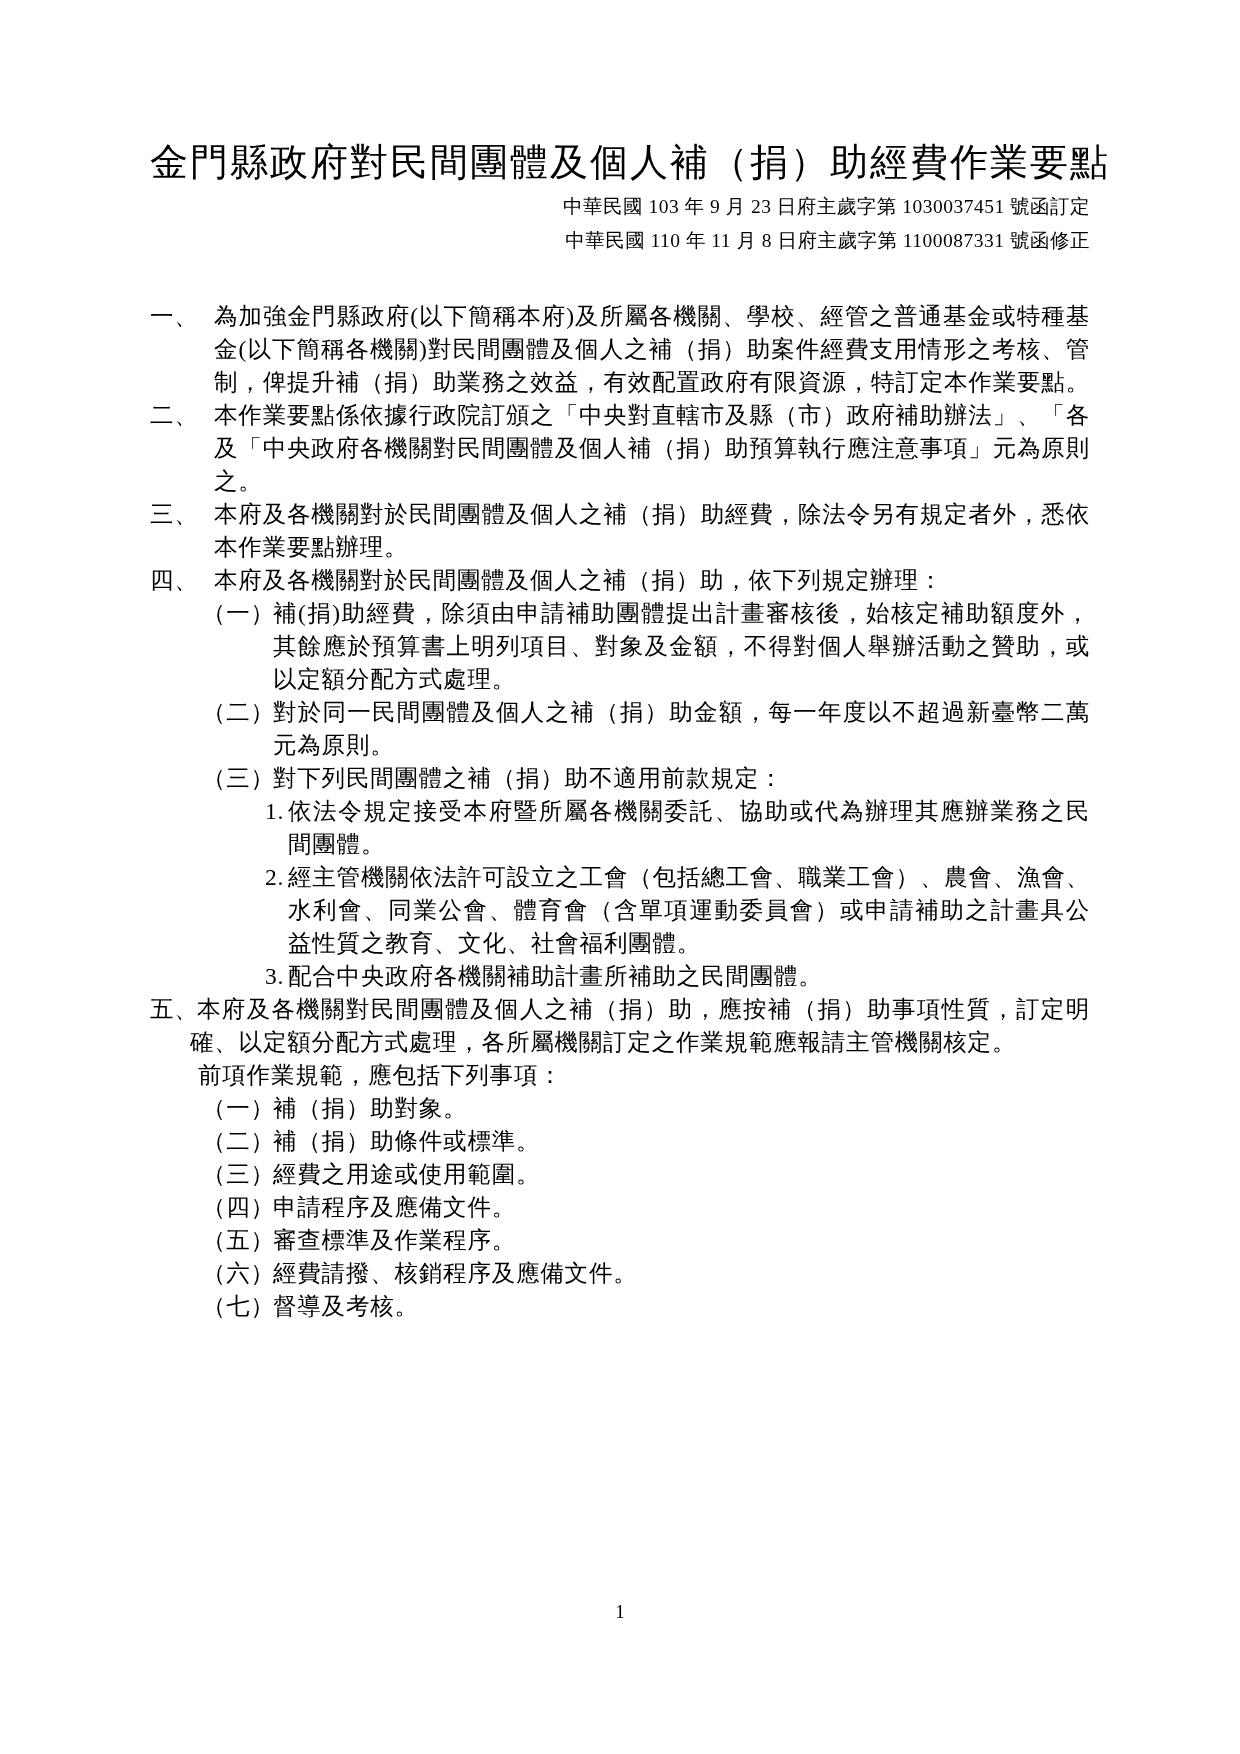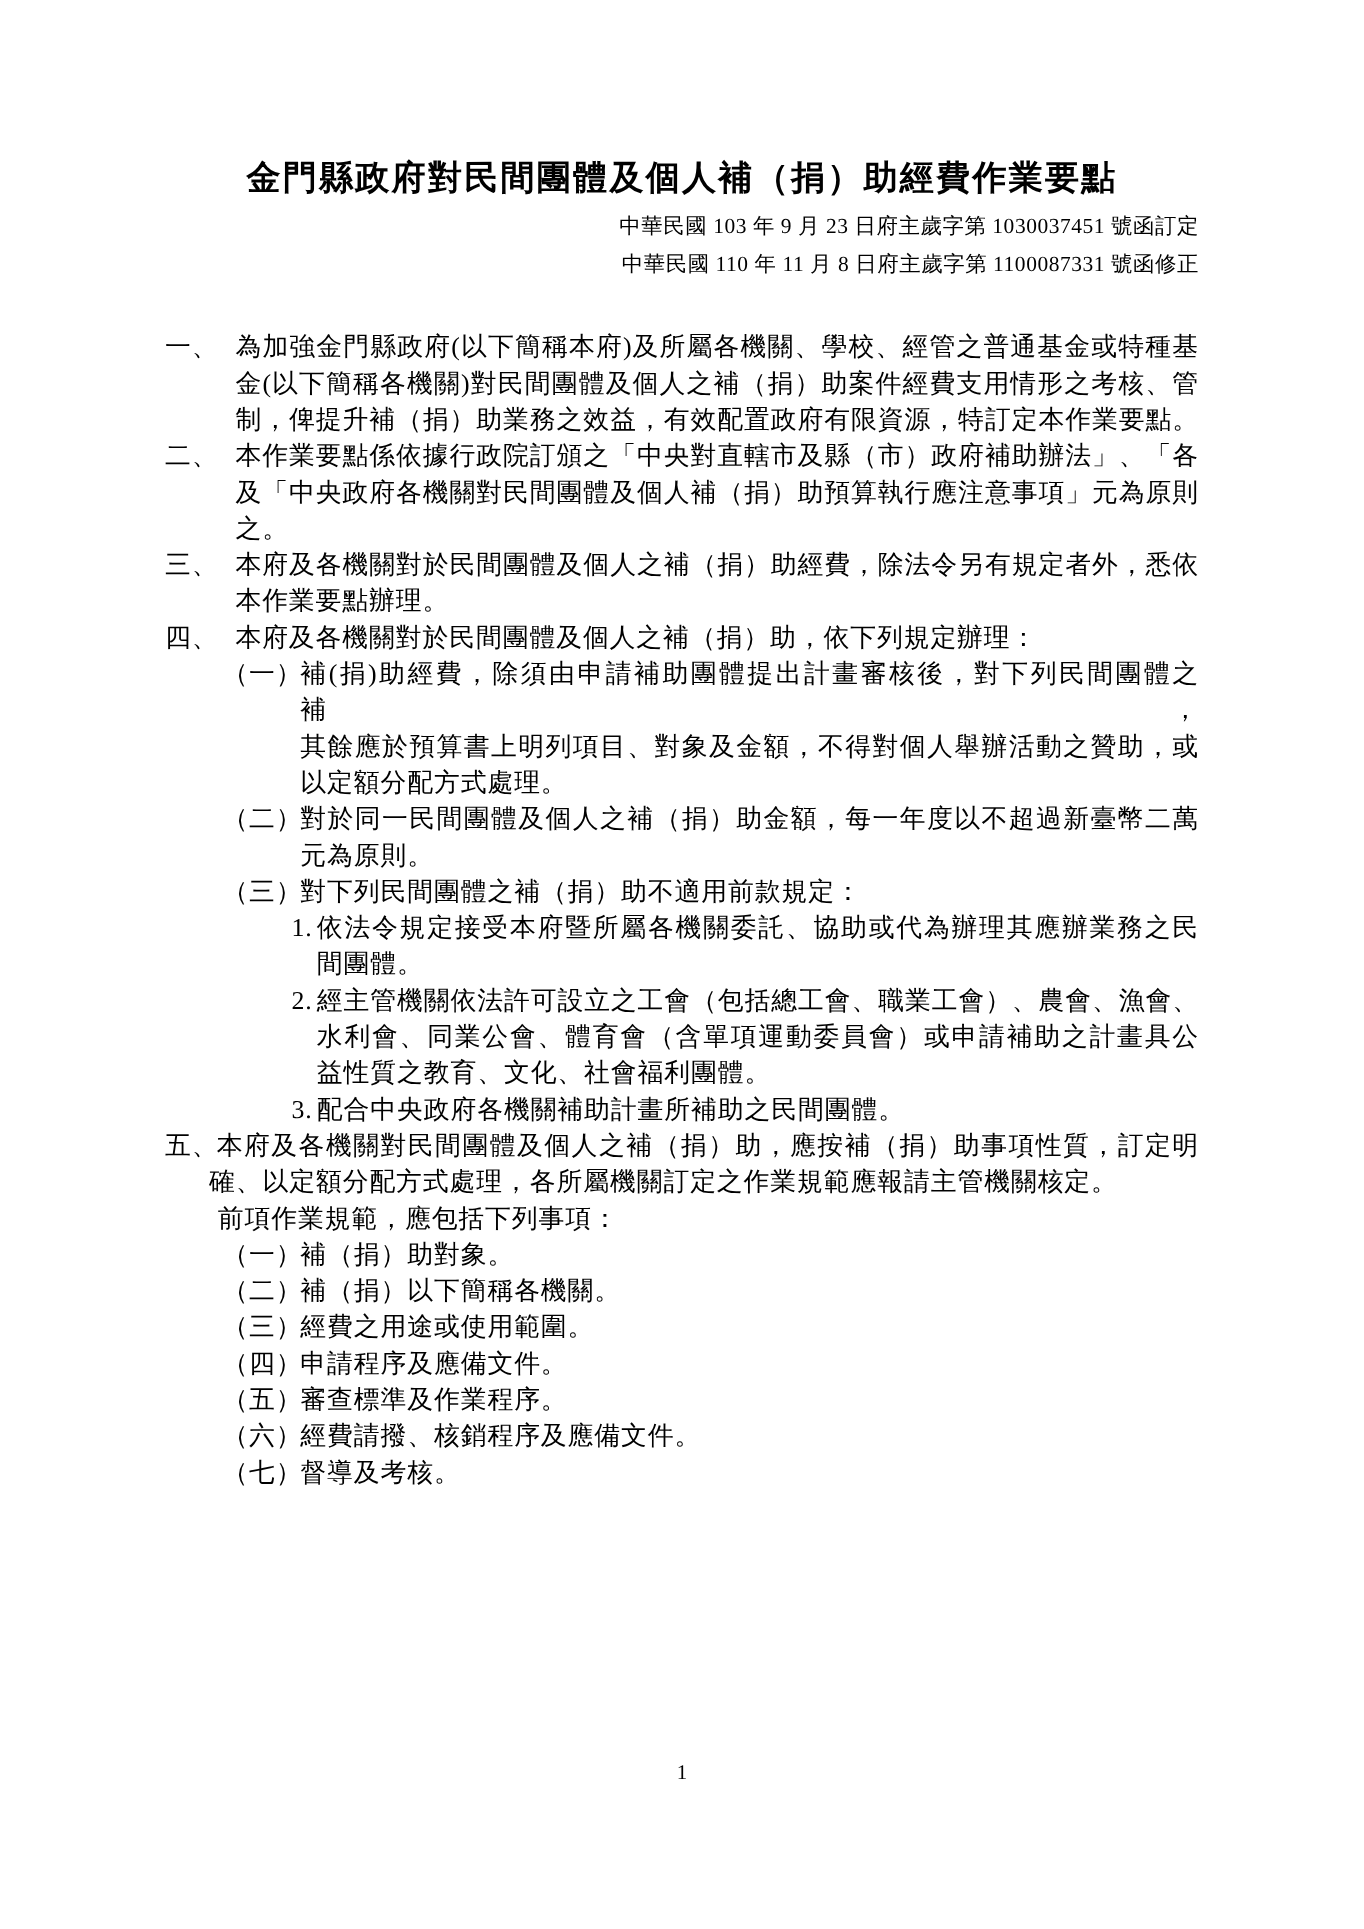--- a/index.html
+++ b/index.html
@@ -13,23 +13,23 @@
     overflow:hidden;
   }
   .content{
     position:absolute;
     left:150px;
     top:0;
     width:940px;
   }
   .doc-title{
     margin:142px 0 0 0;
-    font-size:31px;
+    font-size:38px;
     line-height:40px;
-    font-weight:700;
+    font-weight:400;
     text-align:center;
     letter-spacing:2px;
     white-space:nowrap;
   }
   .revisions{
     margin-top:8px;
     font-size:19.5px;
     line-height:34px;
     text-align:right;
     letter-spacing:0.5px;
@@ -103,21 +103,21 @@
         </div>
         <div class="line cont">
           <span class="text">本作業要點辦理。</span>
         </div>
         <div class="line item">
           <span class="label">四、</span>
           <span class="text">本府及各機關對於民間團體及個人之補（捐）助，依下列規定辦理：</span>
         </div>
         <div class="line sub fill">
           <span class="label">（一）</span>
-          <span class="text">補(捐)助經費，除須由申請補助團體提出計畫審核後，對下列民間團體之補，</span>
+          <span class="text">補(捐)助經費，除須由申請補助團體提出計畫審核後，始核定補助額度外，</span>
         </div>
         <div class="line subcont fill">
           <span class="text">其餘應於預算書上明列項目、對象及金額，不得對個人舉辦活動之贊助，或</span>
         </div>
         <div class="line subcont">
           <span class="text">以定額分配方式處理。</span>
         </div>
         <div class="line sub fill">
           <span class="label">（二）</span>
           <span class="text">對於同一民間團體及個人之補（捐）助金額，每一年度以不超過新臺幣二萬</span>
@@ -159,21 +159,21 @@
         </div>
         <div class="line pre">
           <span class="text">前項作業規範，應包括下列事項：</span>
         </div>
         <div class="line sub">
           <span class="label">（一）</span>
           <span class="text">補（捐）助對象。</span>
         </div>
         <div class="line sub">
           <span class="label">（二）</span>
-          <span class="text">補（捐）以下簡稱各機關。</span>
+          <span class="text">補（捐）助條件或標準。</span>
         </div>
         <div class="line sub">
           <span class="label">（三）</span>
           <span class="text">經費之用途或使用範圍。</span>
         </div>
         <div class="line sub">
           <span class="label">（四）</span>
           <span class="text">申請程序及應備文件。</span>
         </div>
         <div class="line sub">

